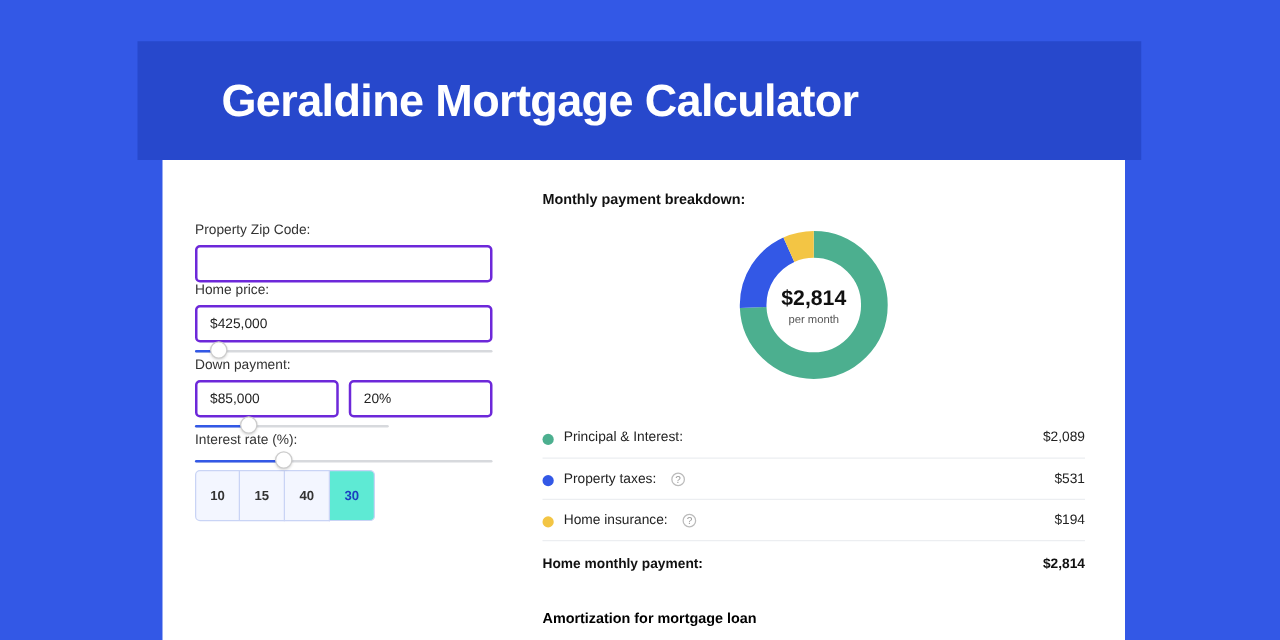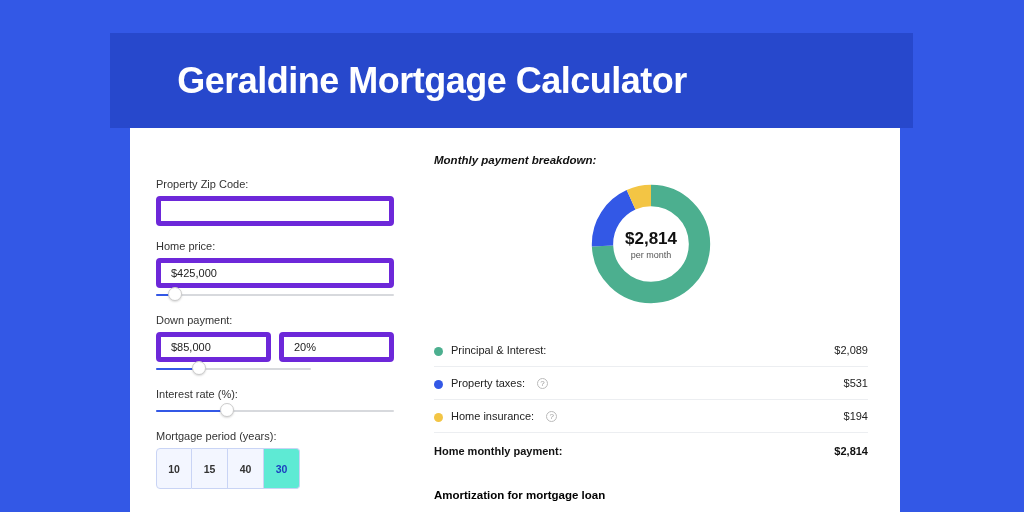--- a/index.html
+++ b/index.html
@@ -3,24 +3,24 @@
 <meta charset="utf-8">
 <style>
   * { box-sizing: border-box; margin: 0; padding: 0; font-family: Arial, Helvetica, sans-serif; }
   body { background: #3358e6; width: 1024px; height: 512px; overflow: hidden; }
   .banner { position: absolute; left: 110px; top: 33px; width: 803px; height: 95px; background: #2748cc; }
   h1.page-title { position: absolute; width: 864px; text-align: center; top: 60px; color: #fff; font-weight: 800; font-size: 36px; letter-spacing: -0.5px; }
   .card { position: absolute; left: 130px; top: 128px; width: 770px; background: #fff; padding: 26px 32px 40px 26px; display: flex; gap: 40px; }
   .col-left { width: 238px; }
   .col-right { flex: 1; }
 
-  .label { font-size: 11px; color: #333; margin-bottom: 6px; margin-top: 14px; }
+  .label { font-size: 11px; color: #333; margin-bottom: 6px; }
   .label:first-child { margin-top: 24px; }
   .field input[type=text] {
-    width: 100%; height: 30px; border: 5px solid #6d28d9; border-radius: 4px;
+    width: 100%; height: 30px; border: 2px solid #6d28d9; border-radius: 4px;
     padding: 0 10px; font-size: 11px; color: #222;
   }
   .slider-wrap { position: relative; height: 10px; margin-top: 2px; }
   .slider-track { position: absolute; left: 0; right: 0; top: 4px; height: 2px; background: #d7d9dd; border-radius: 2px; }
   .slider-fill { position: absolute; left: 0; top: 4px; height: 2px; background: #3358e6; border-radius: 2px; }
   .slider-thumb { position: absolute; top: -3px; width: 14px; height: 14px; background: #fff; border: 1px solid #ccc; border-radius: 50%; box-shadow: 0 1px 2px rgba(0,0,0,.15); margin-left: -7px; }
 
   .row { display: flex; gap: 8px; }
   .row .field { flex: 1; }
   .row .pct { width: 72px; }
@@ -28,21 +28,21 @@
   .periods { display: flex; gap: 0; margin-top: 2px; }
   .periods button {
     width: 36px; height: 41px; border: 1px solid #c9d4f5; background: #f3f6ff;
     color: #333; font-size: 10.5px; font-weight: 600; cursor: pointer;
   }
   .periods button + button { border-left: none; }
   .periods button:first-child { border-radius: 4px 0 0 4px; }
   .periods button:last-child { border-radius: 0 4px 4px 0; }
   .periods button.active { background: #5eead4; color: #1b3fbf; }
 
-  .section-title { font-size: 11.5px; font-weight: 700; color: #111; font-style: italic; }
+  .section-title { font-size: 11.5px; font-weight: 700; color: #111; }
 
   .donut-wrap { display: flex; justify-content: center; margin: 14px 0 26px; }
   .donut { position: relative; width: 128px; height: 128px; }
   .donut svg { transform: rotate(-90deg); }
   .donut .center { position: absolute; inset: 0; display: flex; flex-direction: column; align-items: center; justify-content: center; }
   .donut .center .big { font-size: 17px; font-weight: 800; color: #111; }
   .donut .center .sub { font-size: 9px; color: #555; margin-top: 1px; }
 
   .legend { margin-top: 8px; }
   .legend-row { display: flex; align-items: center; justify-content: space-between; padding: 10px 0; border-bottom: 1px solid #eceef1; font-size: 11px; color: #222; }
@@ -95,21 +95,20 @@
       <div class="slider-thumb" style="left:28%"></div>
     </div>
 
     <div class="label">Interest rate (%):</div>
     <div class="slider-wrap">
       <div class="slider-track"></div>
       <div class="slider-fill" style="width:30%"></div>
       <div class="slider-thumb" style="left:30%"></div>
     </div>
 
-    <div class="label">Mortgage period (years):</div>
     <div class="periods">
       <button>10</button>
       <button>15</button>
       <button>40</button>
       <button class="active">30</button>
     </div>
 
   </div>
 
   <div class="col-right">

